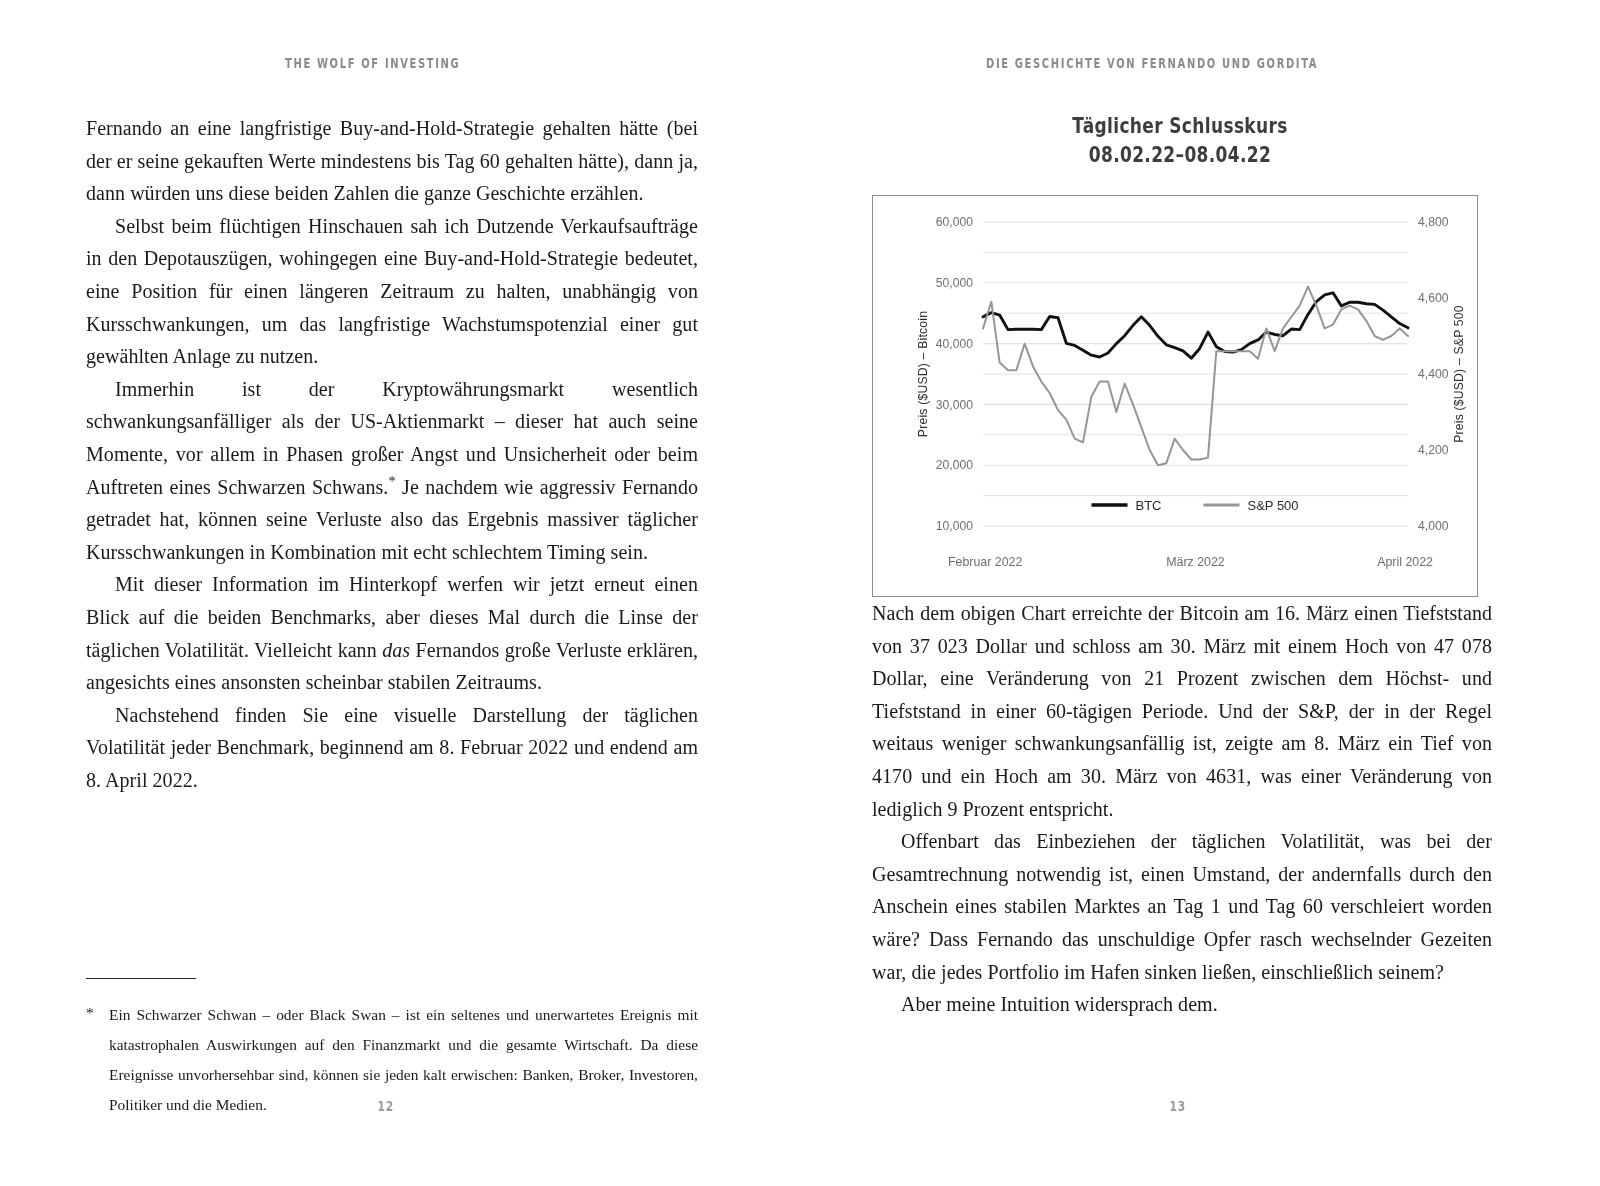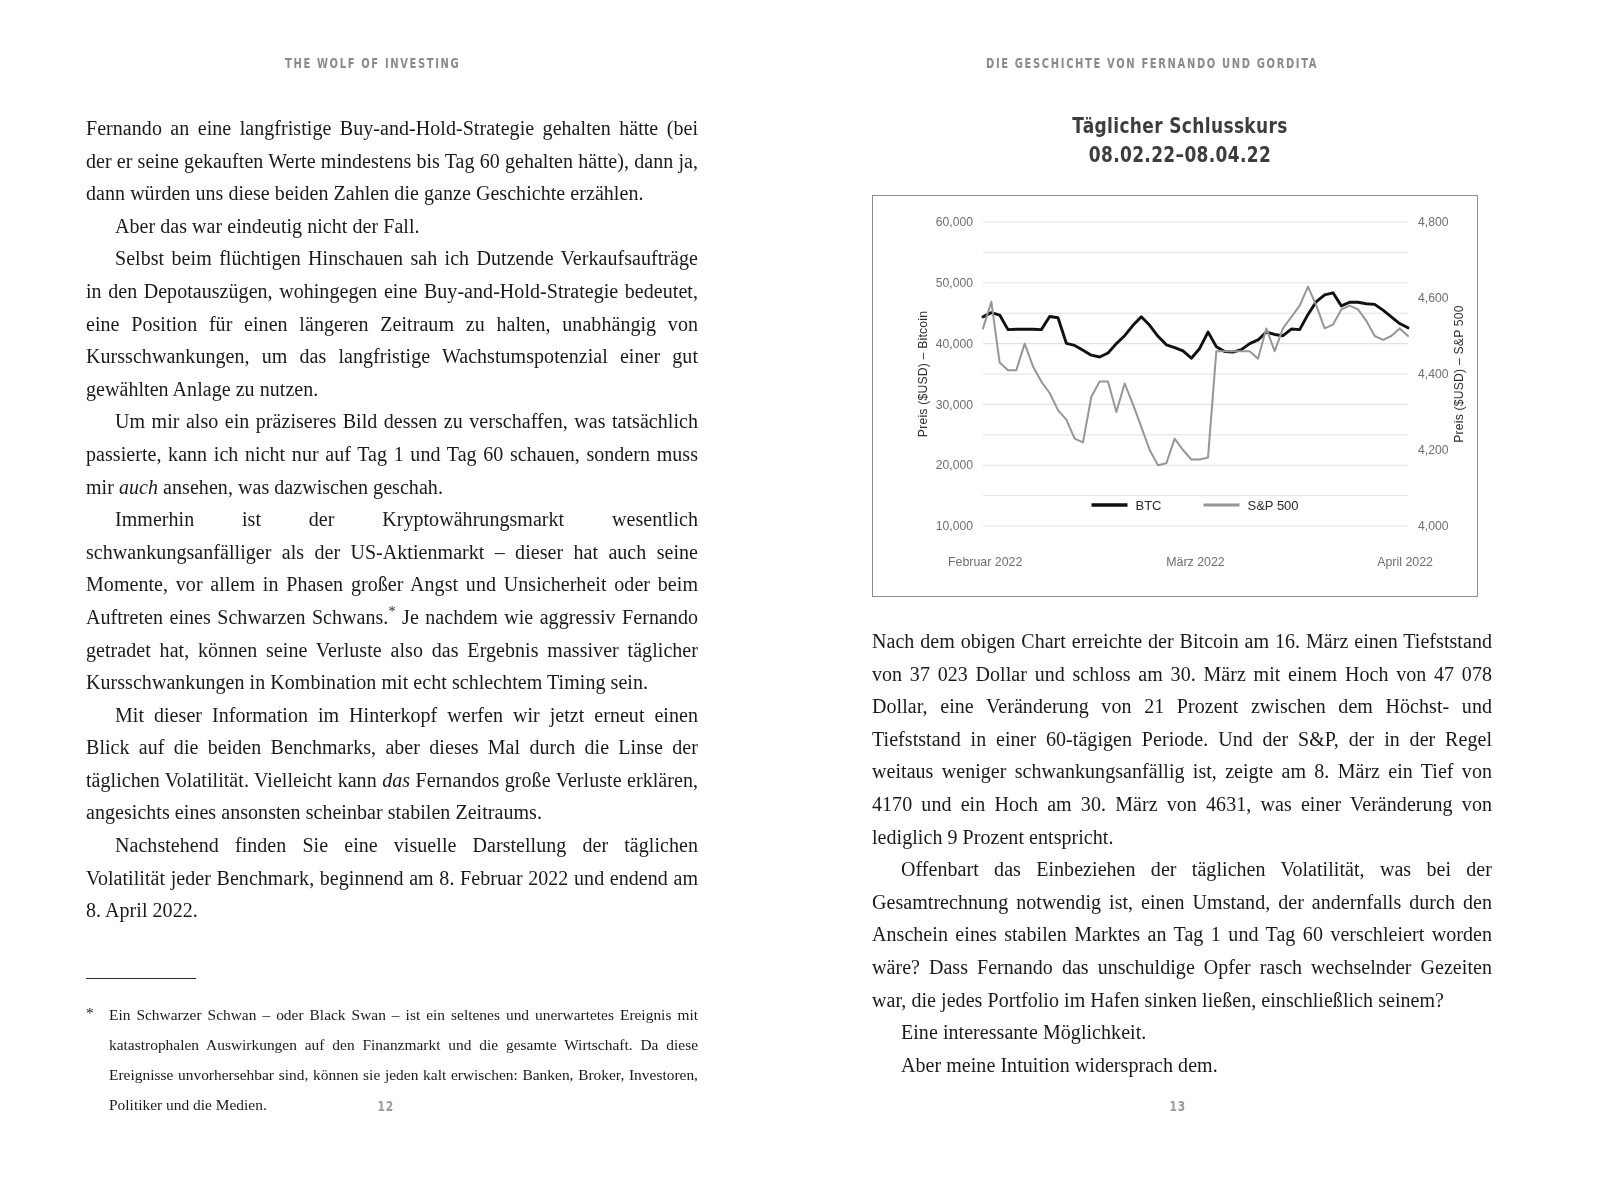--- a/index.html
+++ b/index.html
@@ -47,21 +47,21 @@
   #folio-left  { left: 376px; }
   #folio-right { left: 1168px; }
 
   
   .col {
     position: absolute;
     top: 112px;
     width: 612px;
   }
   #col-left  { left: 86px; }
-  #col-right { left: 872px; top: 625px; width: 620px; }
+  #col-right { left: 872px; top: 597px; width: 620px; }
 
   p.body {
     margin: 0;
     font-size: 20px;
     line-height: 32.6px;
     text-align: justify;
     text-justify: inter-word;
     hyphens: manual;
     -webkit-hyphens: manual;
     letter-spacing: 0.05px;
@@ -156,23 +156,21 @@
   }
 </style>
 </head>
 <body>
 
 <div class="runhead" id="runhead-left">THE WOLF OF INVESTING</div>
 <div class="runhead" id="runhead-right">DIE GESCHICHTE VON FERNANDO UND GORDITA</div>
 
 <div class="col" id="col-left">
   <p class="body">Fernando an eine langfristige Buy-and-Hold-Strategie gehalten hätte (bei der er seine gekauften Werte mindestens bis Tag 60 gehalten hätte), dann ja, dann würden uns diese beiden Zahlen die ganze Geschichte erzählen.</p>
-  <p class="body indent">Aber das war eindeutig nicht der Fall.</p>
   <p class="body indent">Selbst beim flüchtigen Hinschauen sah ich Dutzende Verkaufsaufträge in den Depotauszügen, wohingegen eine Buy-and-Hold-Strategie bedeutet, eine Position für einen längeren Zeitraum zu halten, unabhängig von Kursschwankungen, um das langfristige Wachstumspotenzial einer gut gewählten Anlage zu nutzen.</p>
-  <p class="body indent"><span>Um mir also ein präziseres Bild dessen zu verschaffen, was tatsächlich passierte, kann ich nicht nur auf Tag 1 und Tag 60 schauen, sondern muss mir <i>auch</i> ansehen, was dazwischen geschah.</span></p>
   <p class="body indent"><span>Immerhin ist der Kryptowährungsmarkt wesentlich schwankungsanfälliger als der US-Aktienmarkt – dieser hat auch seine Momente, vor allem in Phasen großer Angst und Unsicherheit oder beim Auftreten eines Schwarzen Schwans.<sup class="fn">*</sup> Je nachdem wie aggressiv Fernando getradet hat, können seine Verluste also das Ergebnis massiver täglicher Kursschwankungen in Kombination mit echt schlechtem Timing sein.</span></p>
   <p class="body indent"><span>Mit dieser Information im Hinterkopf werfen wir jetzt erneut einen Blick auf die beiden Benchmarks, aber dieses Mal durch die Linse der täglichen Volatilität. Vielleicht kann <i>das</i> Fernandos große Verluste erklären, angesichts eines ansonsten scheinbar stabilen Zeitraums.</span></p>
   <p class="body indent">Nachstehend finden Sie eine visuelle Darstellung der täglichen Volatilität jeder Benchmark, beginnend am 8. Februar 2022 und endend am 8. April 2022.</p>
 </div>
 
 <div id="footnote-block">
   <div id="footnote-rule"></div>
   <div id="footnote-row">
     <div id="footnote-marker">*</div>
     <div id="footnote-text">Ein Schwarzer Schwan – oder Black Swan – ist ein seltenes und unerwartetes Ereignis mit katastrophalen Auswirkungen auf den Finanzmarkt und die gesamte Wirtschaft. Da diese Ereignisse unvorhersehbar sind, können sie jeden kalt erwischen: Banken, Broker, Investoren, Politiker und die Medien.</div>
@@ -233,18 +231,17 @@
           <line x1="330.5" x2="366.5" y1="309" y2="309" stroke="#969696" stroke-width="3.2" stroke-linecap="butt"></line>
           <text x="374.5" y="313.6" class="legend-label">S&amp;P 500</text>
         </g>
     </svg>
   </div>
 </div>
 
 <div class="col" id="col-right">
   <p class="body">Nach dem obigen Chart erreichte der Bitcoin am 16. März einen Tiefststand von 37 023 Dollar und schloss am 30. März mit einem Hoch von 47 078 Dollar, eine Veränderung von 21 Prozent zwischen dem Höchst- und Tiefststand in einer 60-tägigen Periode. Und der S&amp;P, der in der Regel weitaus weniger schwankungsanfällig ist, zeigte am 8. März ein Tief von 4170 und ein Hoch am 30. März von 4631, was einer Veränderung von lediglich 9 Prozent entspricht.</p>
   <p class="body indent">Offenbart das Einbeziehen der täglichen Volatilität, was bei der Gesamtrechnung notwendig ist, einen Umstand, der andernfalls durch den Anschein eines stabilen Marktes an Tag 1 und Tag 60 verschleiert worden wäre? Dass Fernando das unschuldige Opfer rasch wechselnder Gezeiten war, die jedes Portfolio im Hafen sinken ließen, einschließlich seinem?</p>
-  <p class="body indent">Eine interessante Möglichkeit.</p>
   <p class="body indent">Aber meine Intuition widersprach dem.</p>
 </div>
 
 <div class="folio" id="folio-left">12</div>
 <div class="folio" id="folio-right">13</div>
 
 </body></html>

